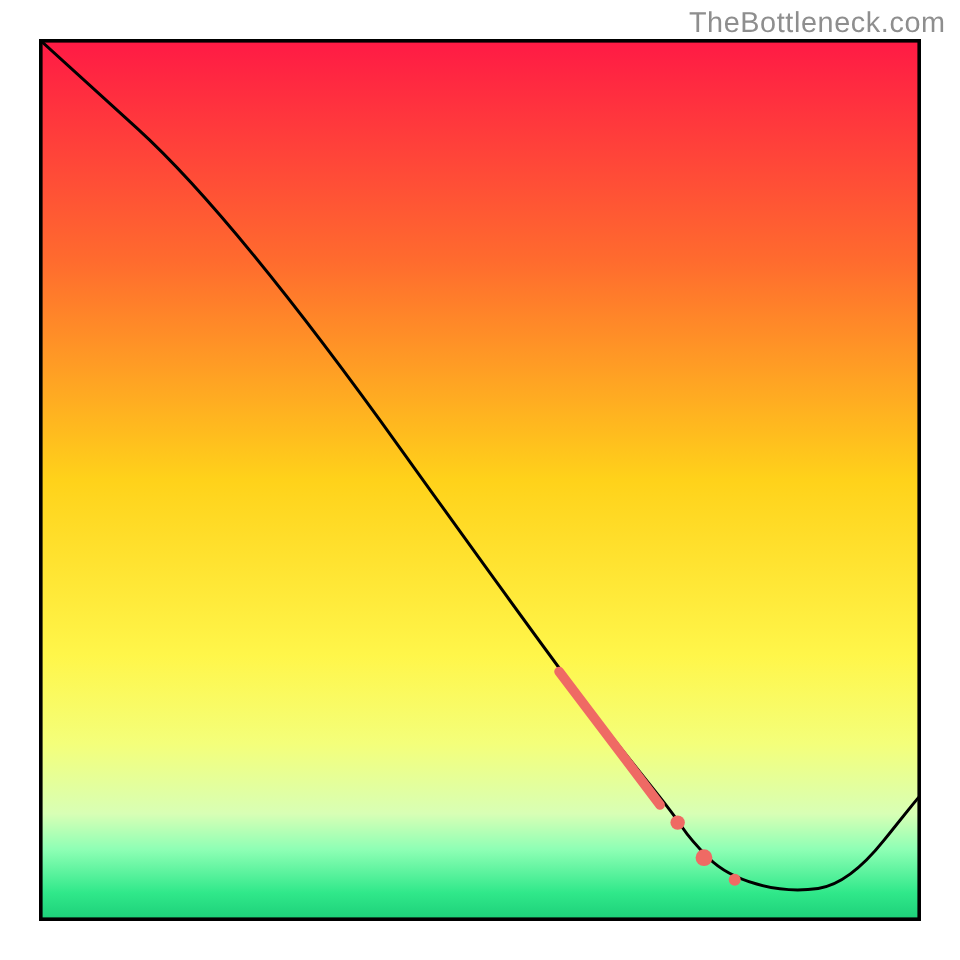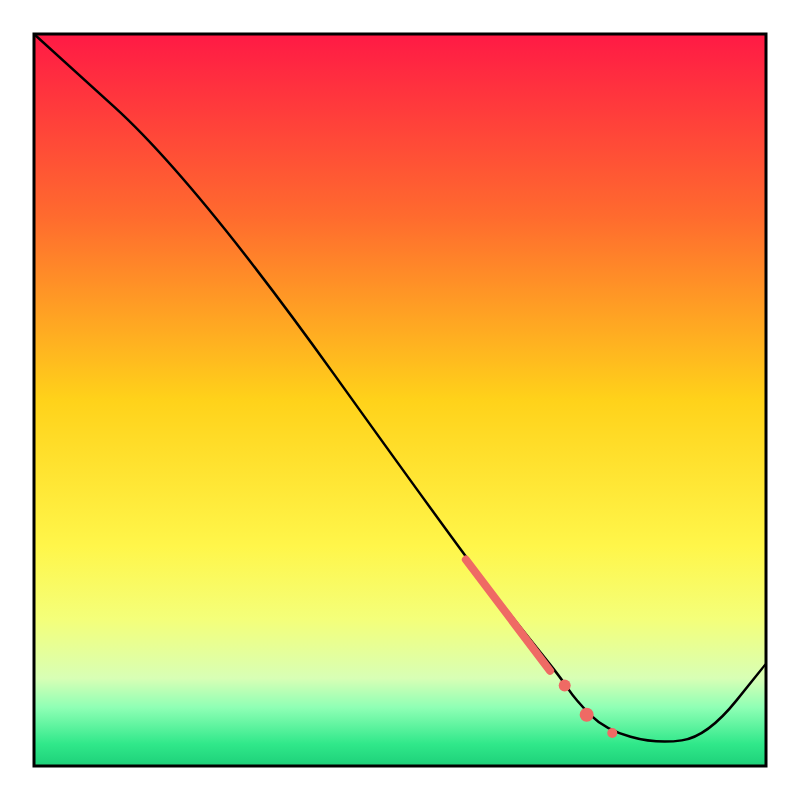--- a/index.html
+++ b/index.html
@@ -25,20 +25,21 @@
     letter-spacing: 0.5px;
   }
   svg {
     display: block;
   }
 </style>
 </head>
 <body>
 
 <div class="canvas">
+  <div class="watermark">TheBottleneck.com</div>
 
   <svg id="chart-svg" width="800" height="800" viewBox="0 0 800 800">
     <defs>
       <linearGradient id="bg-grad" x1="0" y1="0" x2="0" y2="1">
           <stop offset="0%" stop-color="#ff1a45"></stop>
           <stop offset="25%" stop-color="#ff6b2e"></stop>
           <stop offset="50%" stop-color="#ffd21a"></stop>
           <stop offset="70%" stop-color="#fff64a"></stop>
           <stop offset="80%" stop-color="#f4ff7a"></stop>
           <stop offset="88%" stop-color="#d8ffb5"></stop>

